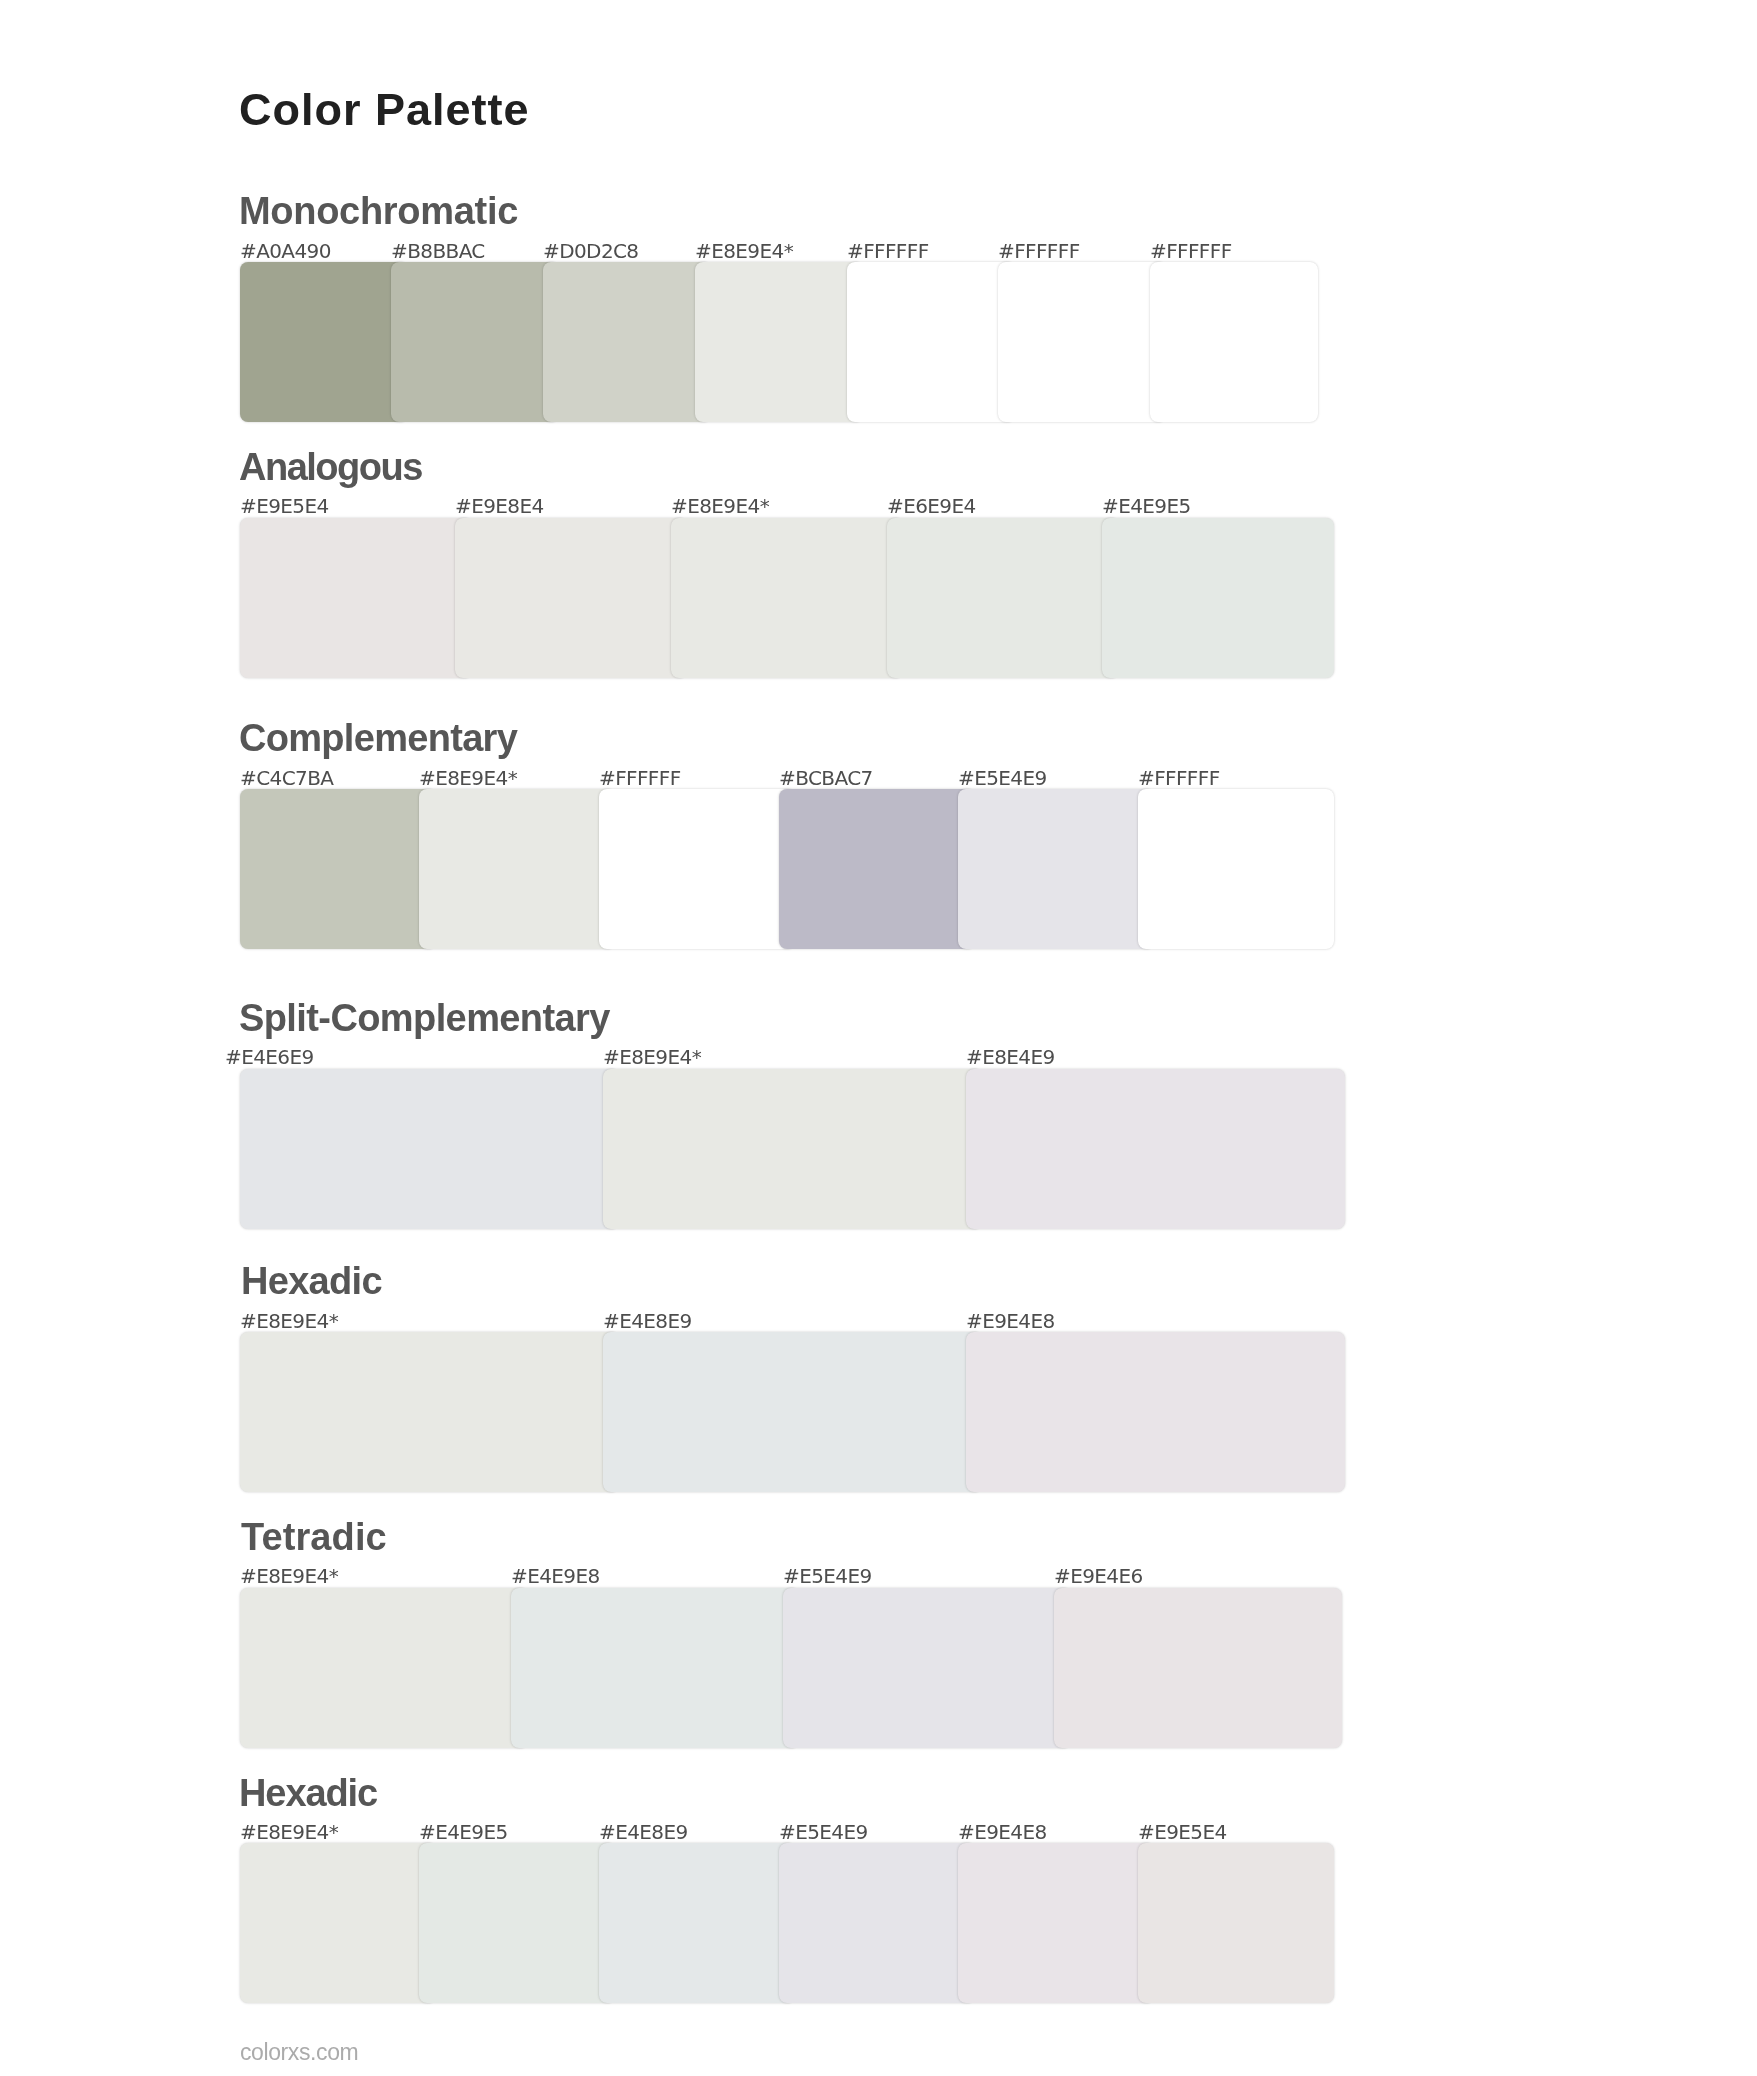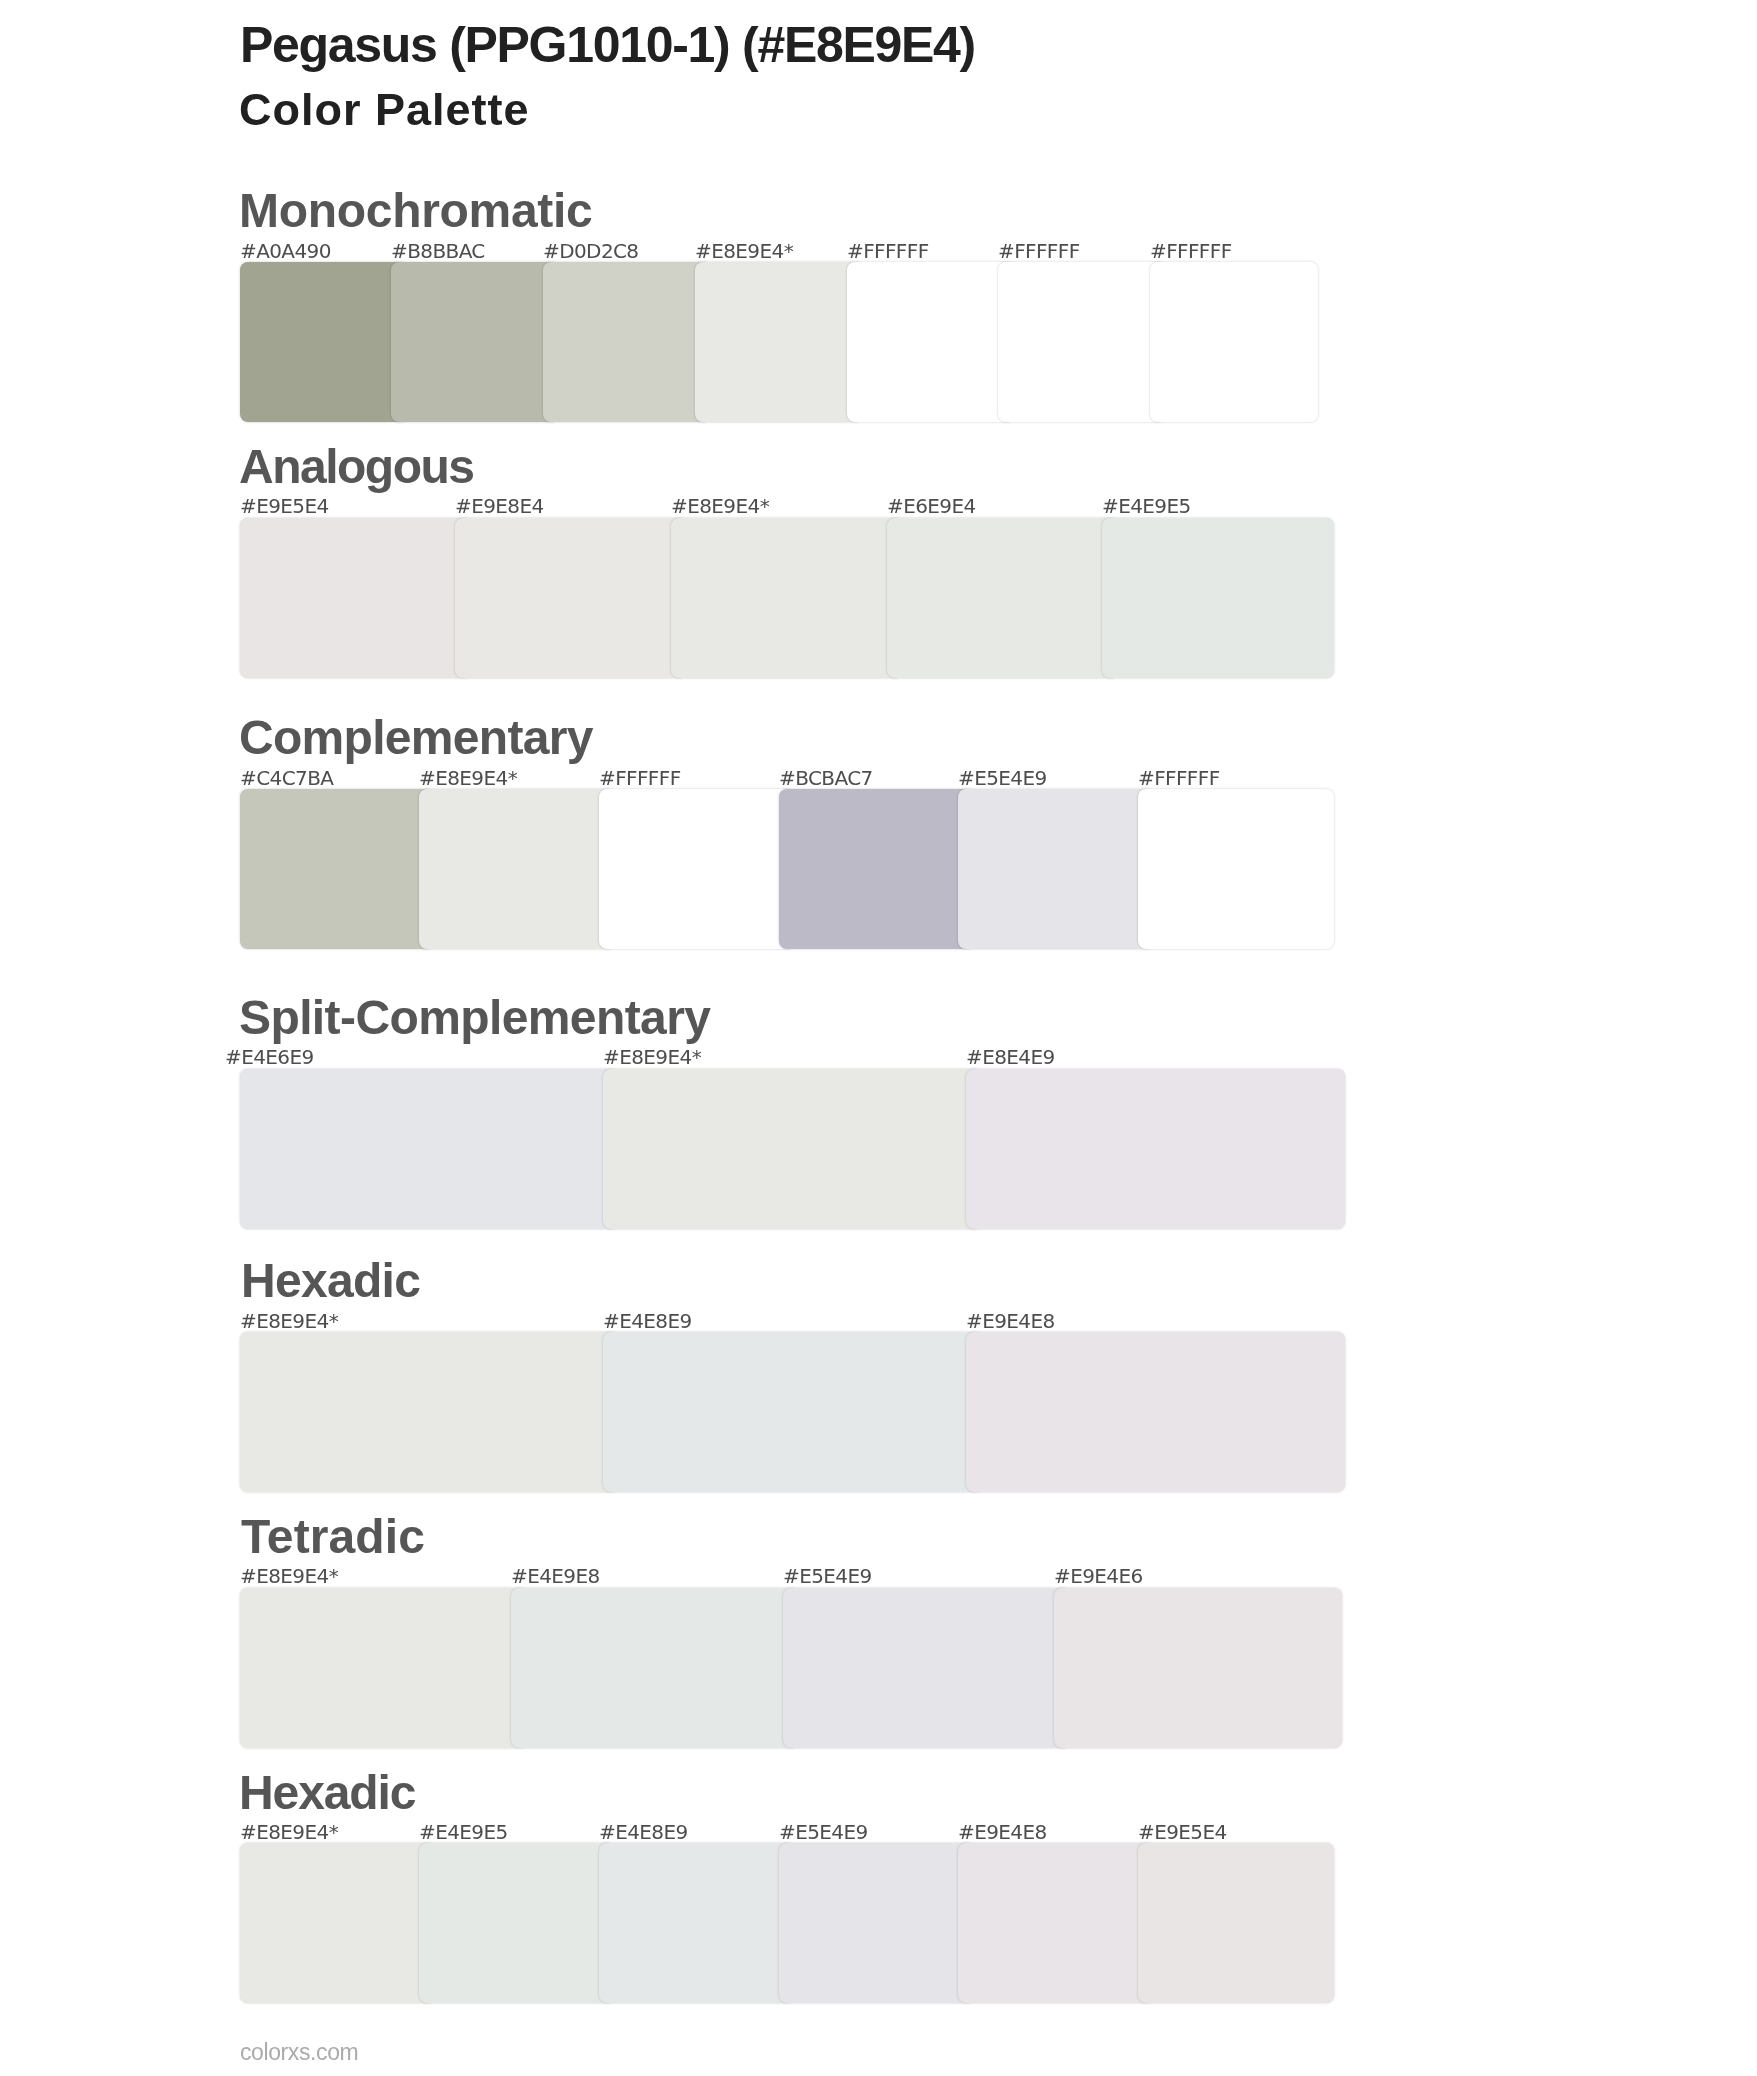--- a/index.html
+++ b/index.html
@@ -19,21 +19,21 @@
     font-family:"Liberation Sans", sans-serif;font-weight:bold;
     color:#212121;white-space:nowrap;
   }
   .title-main{font-size:50px;line-height:56px;top:17.4px;left:240px;letter-spacing:-1.3px;}
   .title-sub{font-size:45px;line-height:50px;top:85px;left:239px;letter-spacing:1px;text-align:right;}
 
   .section{position:absolute;left:0;top:0;width:1757px;height:0;}
   .section-title{
     position:absolute;left:239px;margin:0;
     font-family:"Liberation Sans", sans-serif;font-weight:bold;
-    font-size:48px;line-height:46px;color:#565656;white-space:nowrap;
+    font-size:38px;line-height:46px;color:#565656;white-space:nowrap;
     letter-spacing:-0.4px;
   }
   .swatch-labels{position:absolute;left:0;width:1757px;height:22.4px;}
   .swatch-label{
     position:absolute;top:0;display:block;
     font-family:"DejaVu Sans", sans-serif;font-weight:normal;
     font-size:20px;line-height:22.4px;color:#4d4d4d;white-space:nowrap;
     letter-spacing:-0.6px;
   }
   .swatch-row{position:absolute;left:0;width:1757px;height:160px;}
@@ -46,21 +46,20 @@
     font-family:"Liberation Sans", sans-serif;font-weight:normal;
     font-size:23px;line-height:25.6px;color:#ababab;white-space:nowrap;
     letter-spacing:-0.4px;
   }
 </style>
 </head>
 <body>
 
 <div id="page">
 
-  <h1 class="page-title title-main txt">Pegasus (PPG1010-1) (#E8E9E4)</h1>
   <h2 class="page-title title-sub txt">Color Palette</h2>
 
   <section class="section">
     <h2 class="section-title txt" style="top:188px;letter-spacing:-0.3px">Monochromatic</h2>
     <div class="swatch-labels" style="top:240px">
       <span class="swatch-label txt" style="left:240px">#A0A490</span>
       <span class="swatch-label txt" style="left:391px">#B8BBAC</span>
       <span class="swatch-label txt" style="left:543px">#D0D2C8</span>
       <span class="swatch-label txt" style="left:695px">#E8E9E4*</span>
       <span class="swatch-label txt" style="left:847px">#FFFFFF</span>

